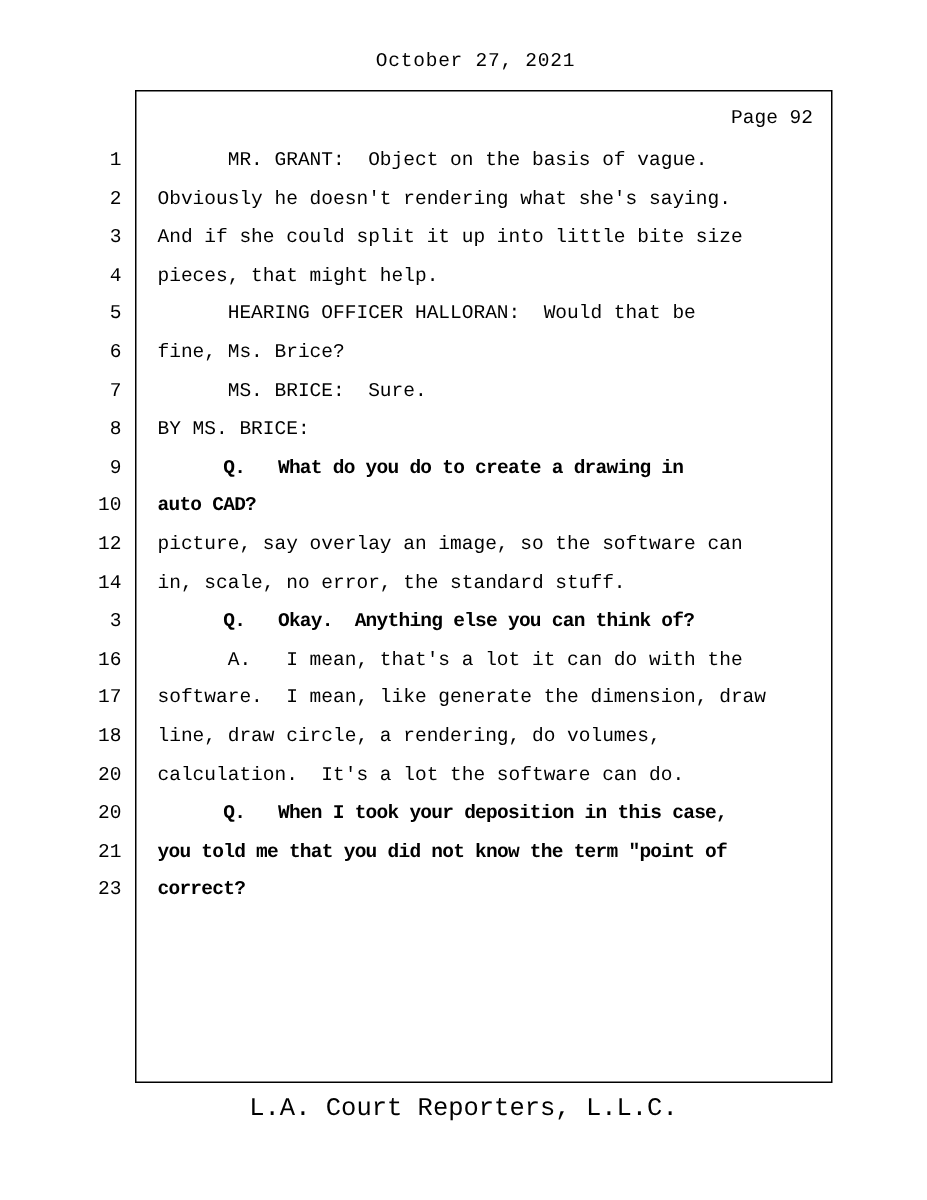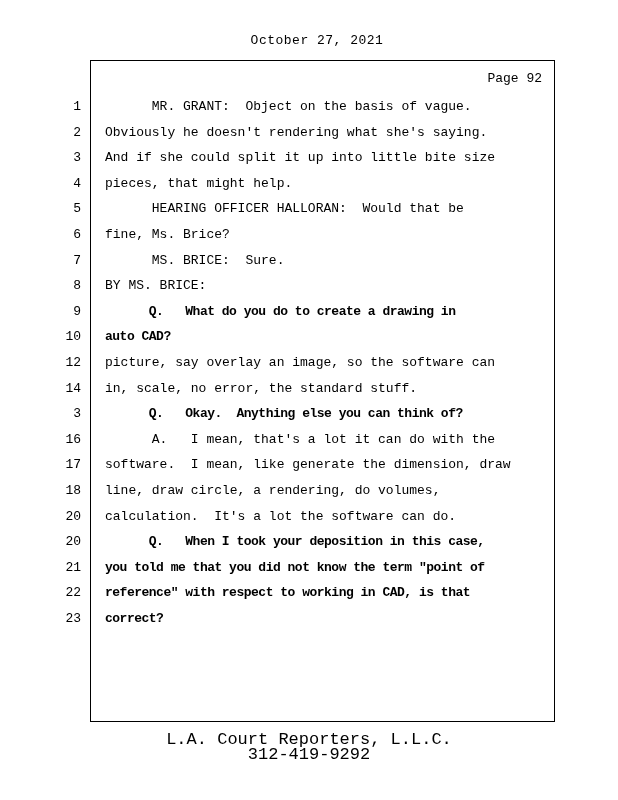--- a/index.html
+++ b/index.html
@@ -103,23 +103,21 @@
         <div class="line bold"><span class="num">10</span><span class="txt">auto CAD?</span></div>
         <div class="line"><span class="num">12</span><span class="txt">picture, say overlay an image, so the software can</span></div>
         <div class="line"><span class="num">14</span><span class="txt">in, scale, no error, the standard stuff.</span></div>
         <div class="line bold"><span class="num">3</span><span class="txt">      Q.   Okay.  Anything else you can think of?</span></div>
         <div class="line"><span class="num">16</span><span class="txt">      A.   I mean, that's a lot it can do with the</span></div>
         <div class="line"><span class="num">17</span><span class="txt">software.  I mean, like generate the dimension, draw</span></div>
         <div class="line"><span class="num">18</span><span class="txt">line, draw circle, a rendering, do volumes,</span></div>
         <div class="line"><span class="num">20</span><span class="txt">calculation.  It's a lot the software can do.</span></div>
         <div class="line bold"><span class="num">20</span><span class="txt">      Q.   When I took your deposition in this case,</span></div>
         <div class="line bold"><span class="num">21</span><span class="txt">you told me that you did not know the term "point of</span></div>
-        <div class="line bold"><span class="num">22</span><span class="txt">reference" with respect to working in CAD, is that</span></div>
         <div class="line bold"><span class="num">23</span><span class="txt">correct?</span></div>
       </div>
   </div>
 
   <div class="footer">
     <div>L.A. Court Reporters, L.L.C.</div>
-    <div>312-419-9292</div>
   </div>
 
 </div>
 
 </body></html>

